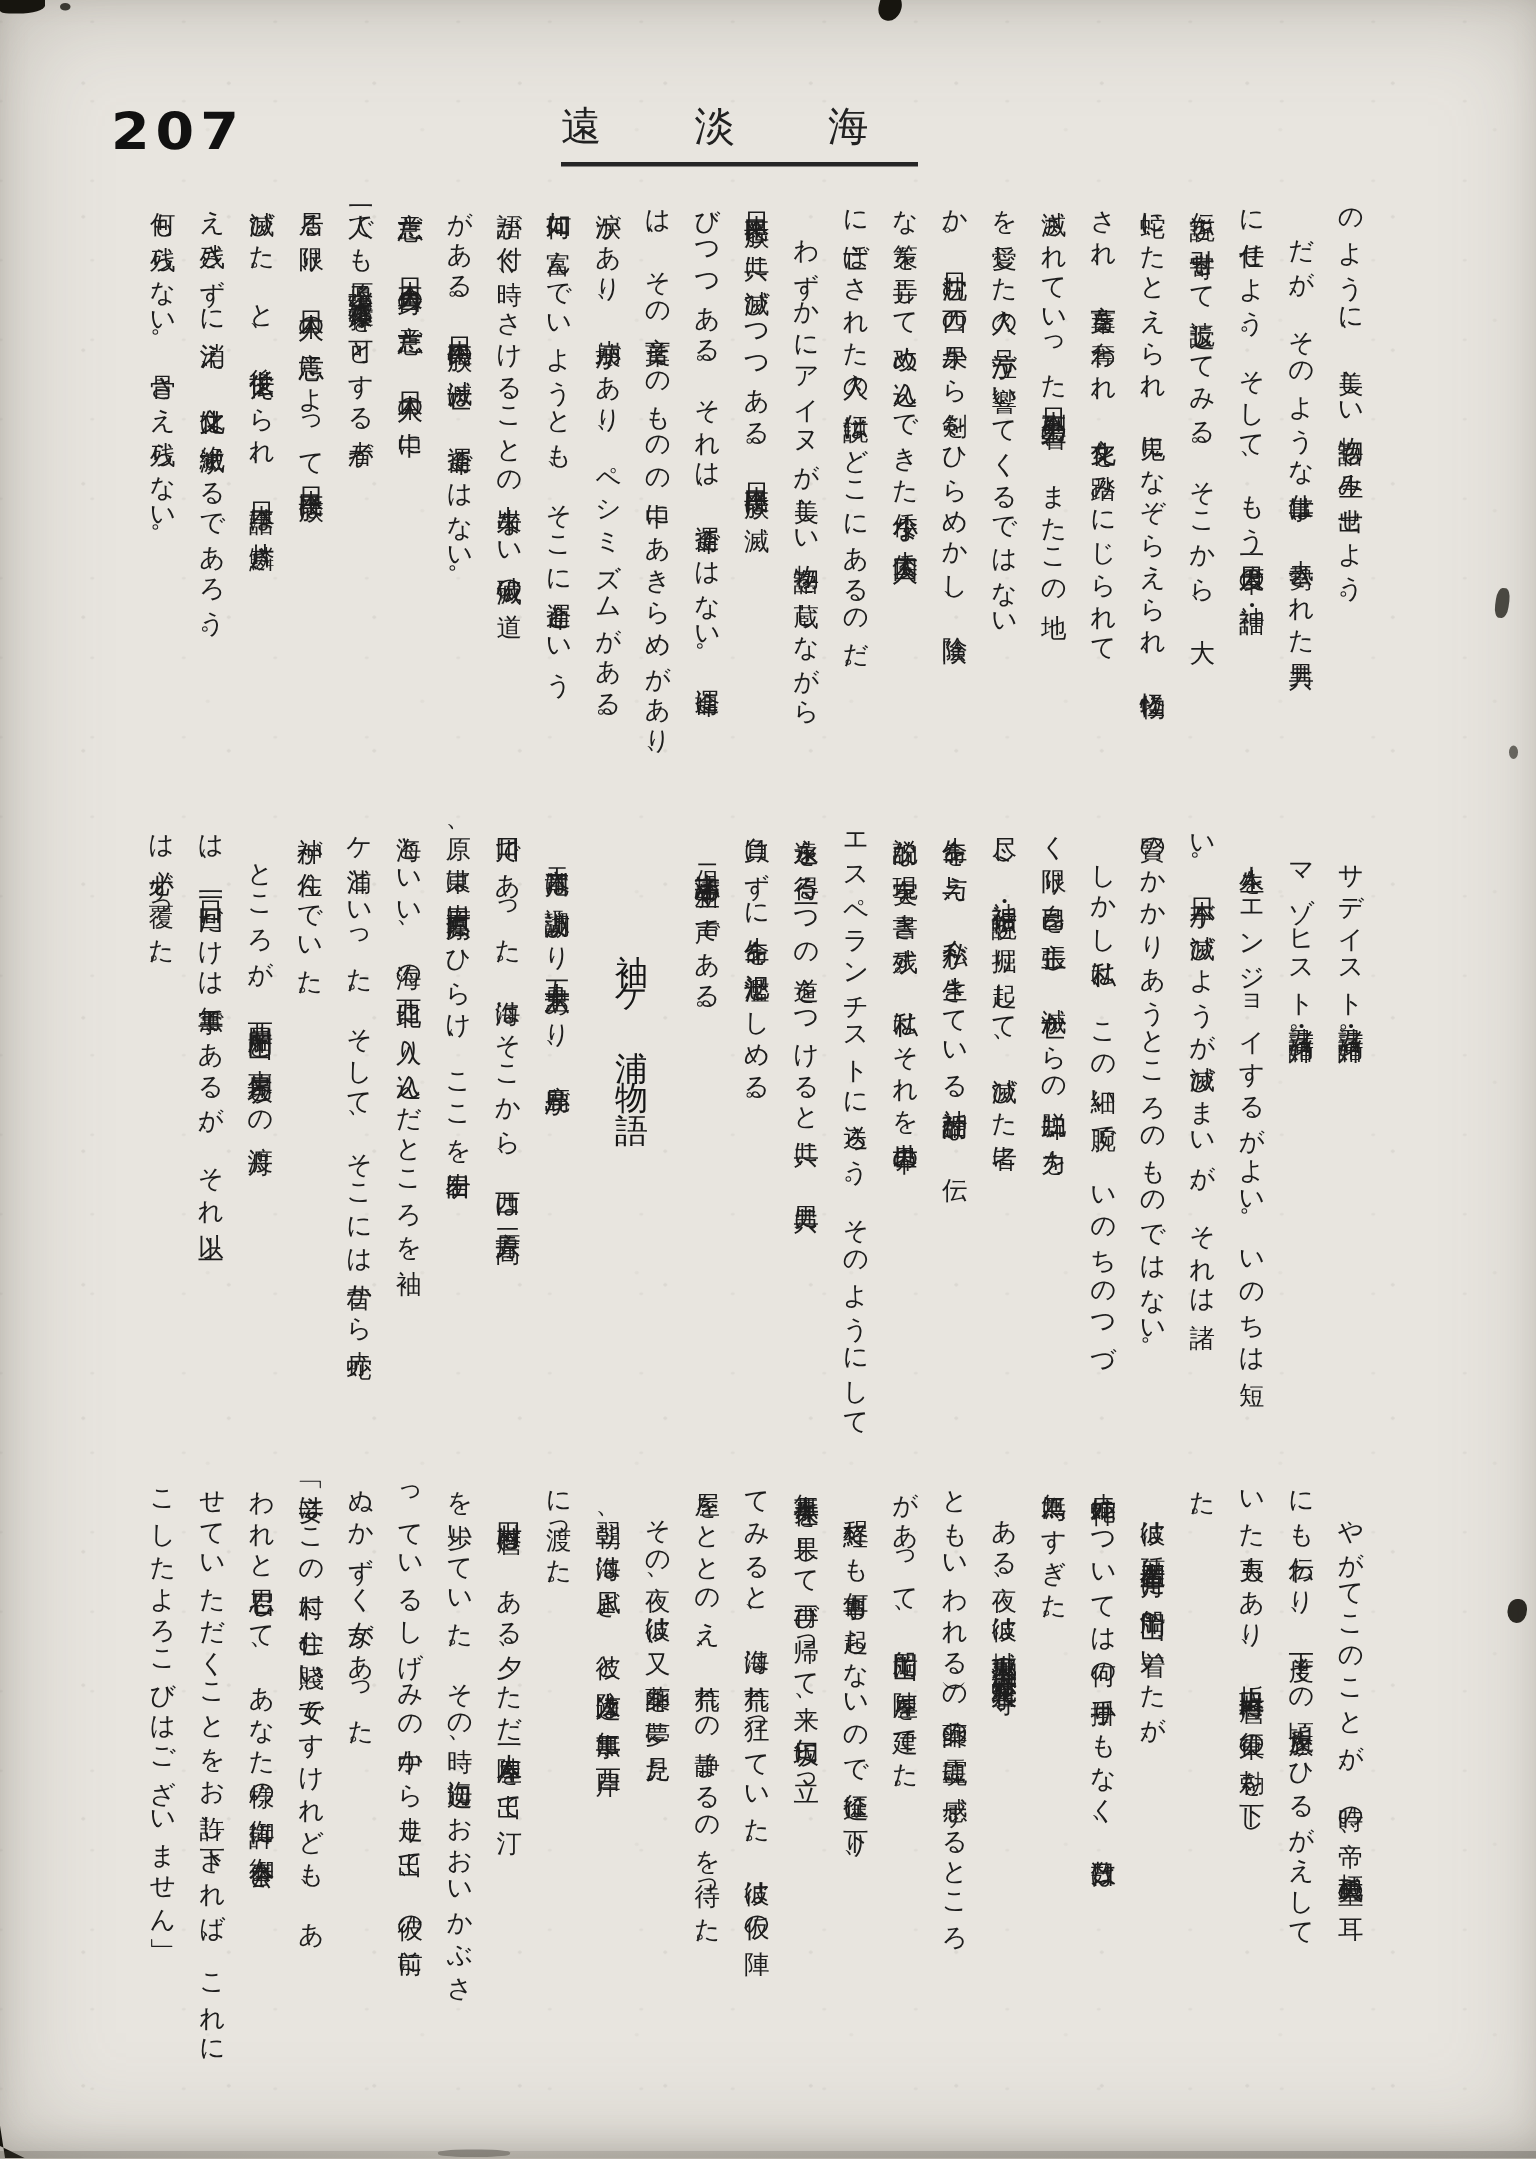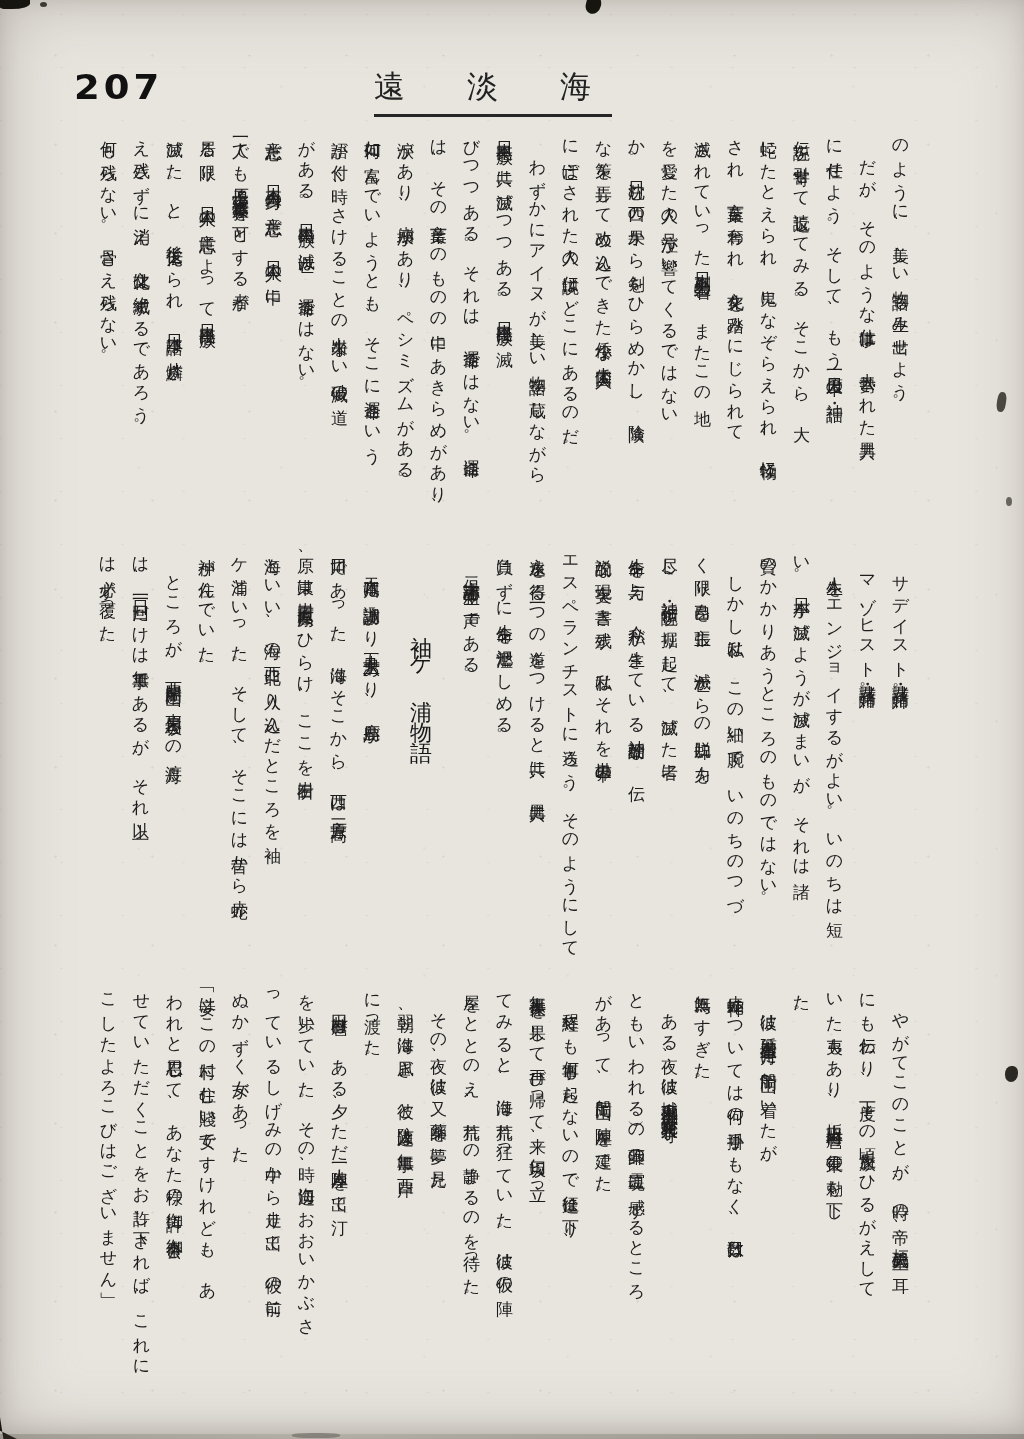--- a/index.html
+++ b/index.html
@@ -23,21 +23,21 @@
   
   .page-number{
     position:absolute;left:74px;top:66px;
     font-family:"DejaVu Sans",sans-serif;
     font-weight:bold;font-size:37px;letter-spacing:4px;color:#111;
     transform:scaleY(.92);
   }
   .running-head{
     position:absolute;left:374px;top:66px;
     width:238px;
-    font-size:31px;letter-spacing:62px;
+    font-size:27px;letter-spacing:62px;
     white-space:nowrap;
     border-bottom:3px solid #262626;
     padding-bottom:6px;
     color:#222;
   }
   
   .band{
     position:absolute;right:119px;
     writing-mode:vertical-rl;
     text-orientation:upright;

